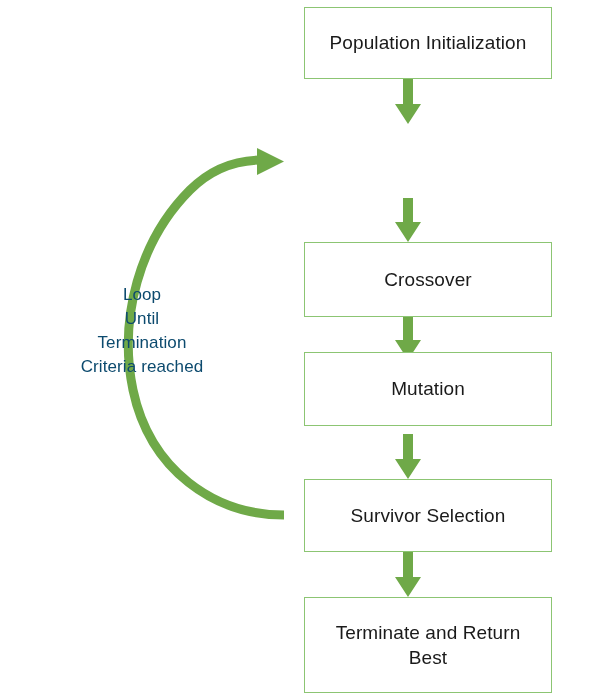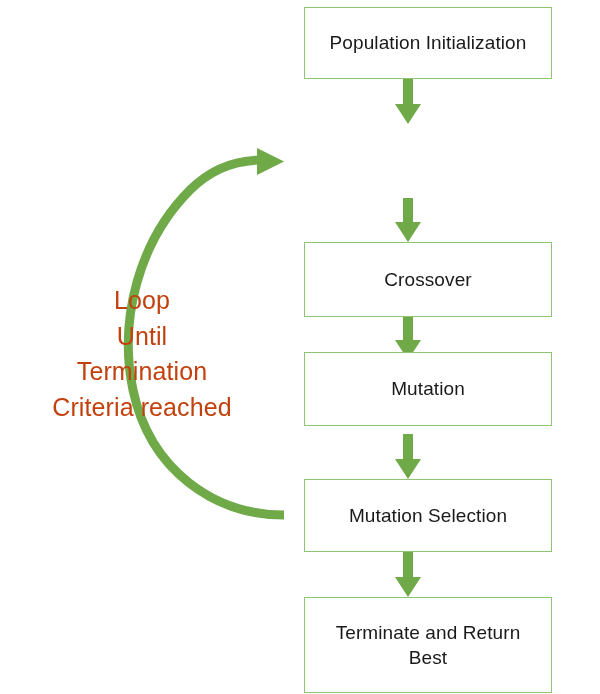--- a/index.html
+++ b/index.html
@@ -53,22 +53,22 @@
     width: 600px;
     height: 694px;
     pointer-events: none;
   }
   #loop-label {
     position: absolute;
     left: 44px;
     top: 283px;
     width: 196px;
     text-align: center;
-    color: #c2410c;
-    font-size: 25px;
+    color: #0c4a6e;
+    font-size: 17px;
     line-height: 1.42;
     letter-spacing: 0.1px;
     white-space: pre-line;
   }
 </style>
 </head>
 <body>
 
 <div id="canvas">
 
@@ -103,21 +103,21 @@
 
   <div class="node" id="node-2">
     <span class="node-label">Crossover</span>
   </div>
 
   <div class="node" id="node-3">
     <span class="node-label">Mutation</span>
   </div>
 
   <div class="node" id="node-4">
-    <span class="node-label">Mutation Selection</span>
+    <span class="node-label">Survivor Selection</span>
   </div>
 
   <div class="node" id="node-5">
     <span class="node-label" style="white-space: pre-line;">Terminate and Return
 Best</span>
   </div>
 
   <div id="loop-label">Loop
 Until
 Termination

